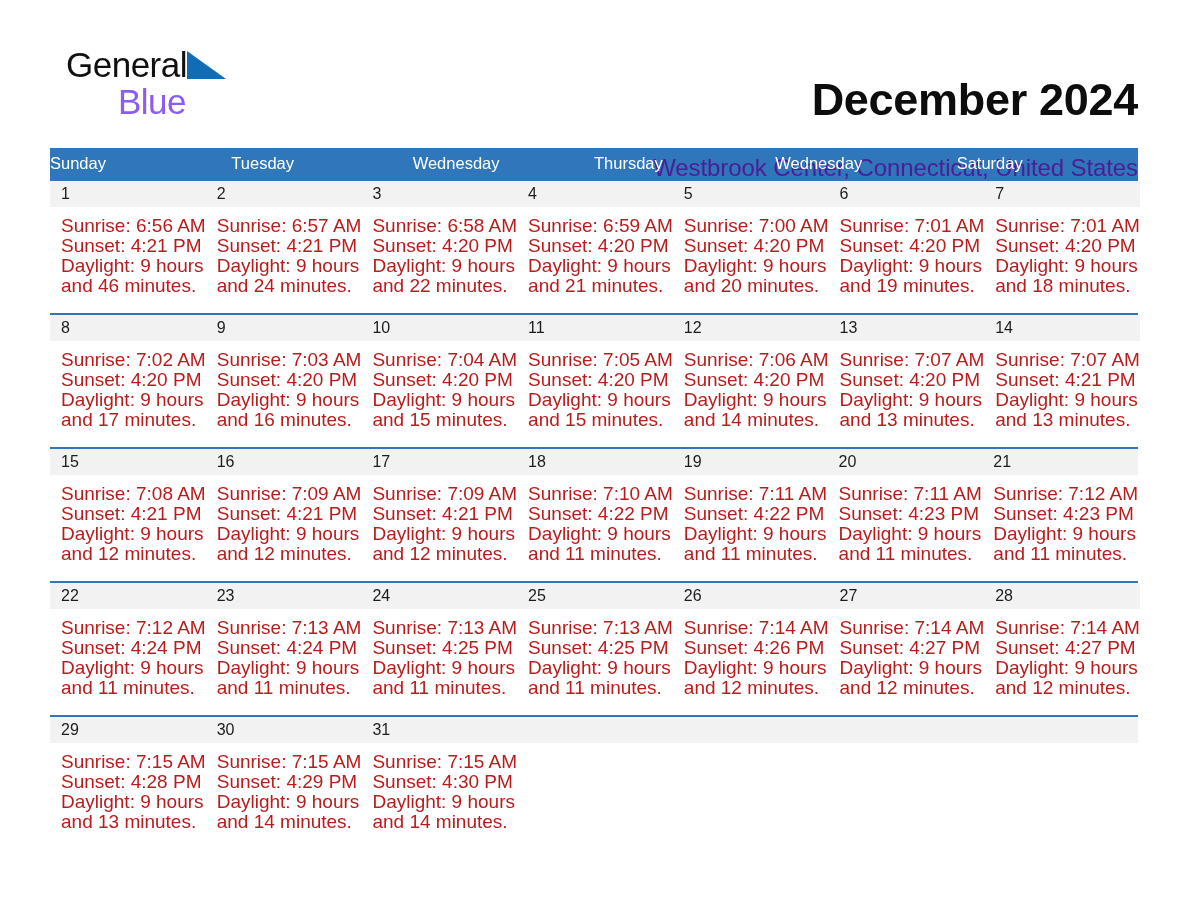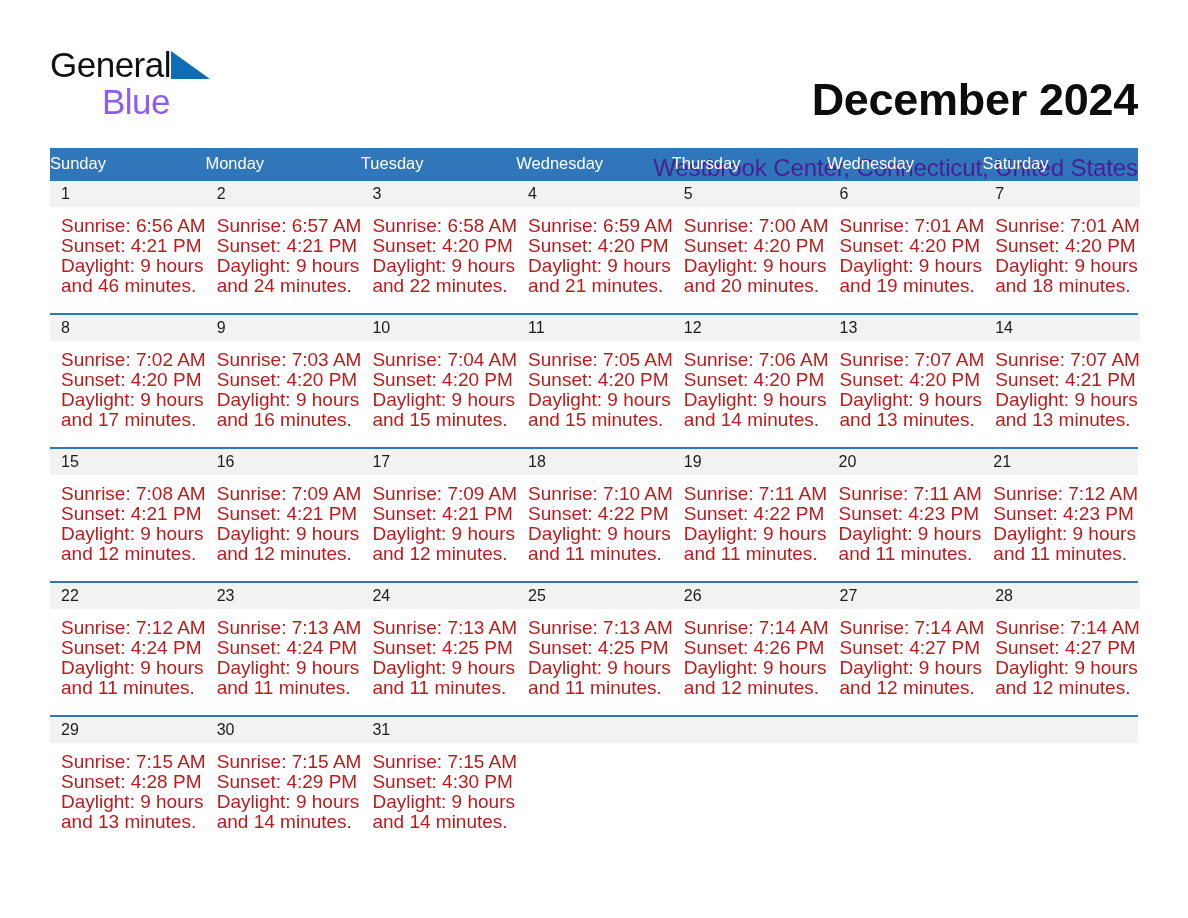--- a/index.html
+++ b/index.html
@@ -30,20 +30,21 @@
     justify-content: space-between;
     padding-top: 44px;
     height: 82px;
   }
 
   .logo {
     position: relative;
     width: 200px;
     height: 78px;
     line-height: 1;
+    margin-left: 16px;
   }
   .logo-row1 {
     display: flex;
     align-items: flex-end;
     height: 38px;
   }
   .logo-general {
     font-size: 35px;
     color: #101010;
     letter-spacing: -0.5px;
@@ -165,21 +166,20 @@
     <div class="titles">
       <h1 class="month-title">December 2024</h1>
       <h2 class="location-title">Westbrook Center, Connecticut, United States</h2>
     </div>
 
   </div>
 
   <div class="calendar">
     <div class="weekday-row" id="weekday-row">
         <div class="weekday-cell">Sunday</div>
-        <div class="weekday-cell">Monday</div>
         <div class="weekday-cell">Tuesday</div>
         <div class="weekday-cell">Wednesday</div>
         <div class="weekday-cell">Thursday</div>
         <div class="weekday-cell">Wednesday</div>
         <div class="weekday-cell">Saturday</div>
       </div>
     <div id="weeks-container">
         <div class="week-row">
           <div class="day-cell">
             <div class="daynum-band">1</div>

